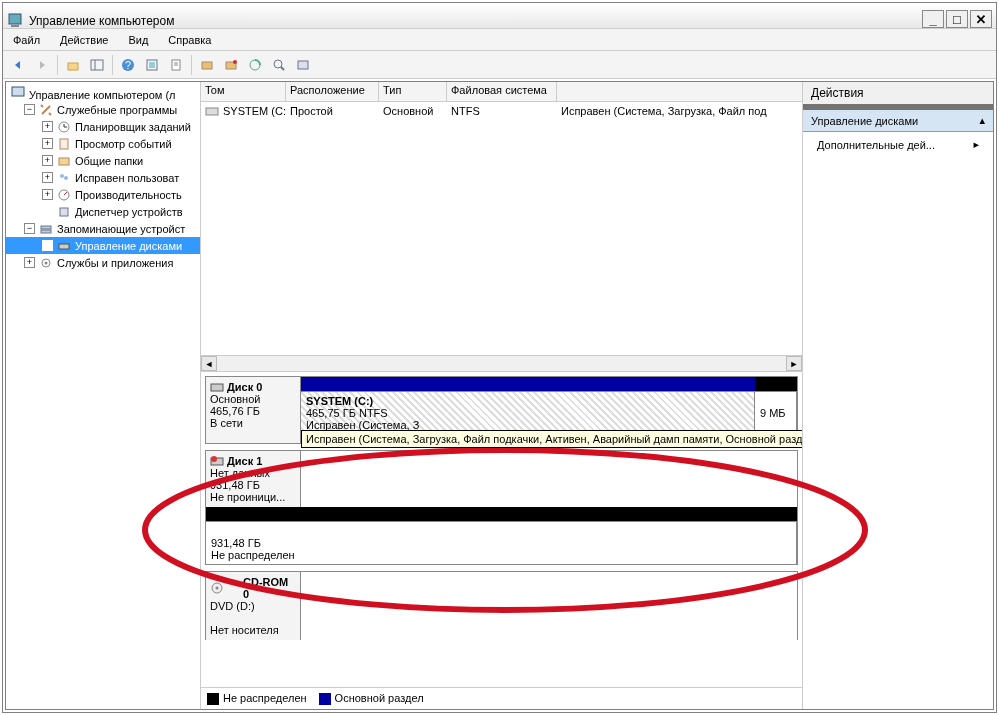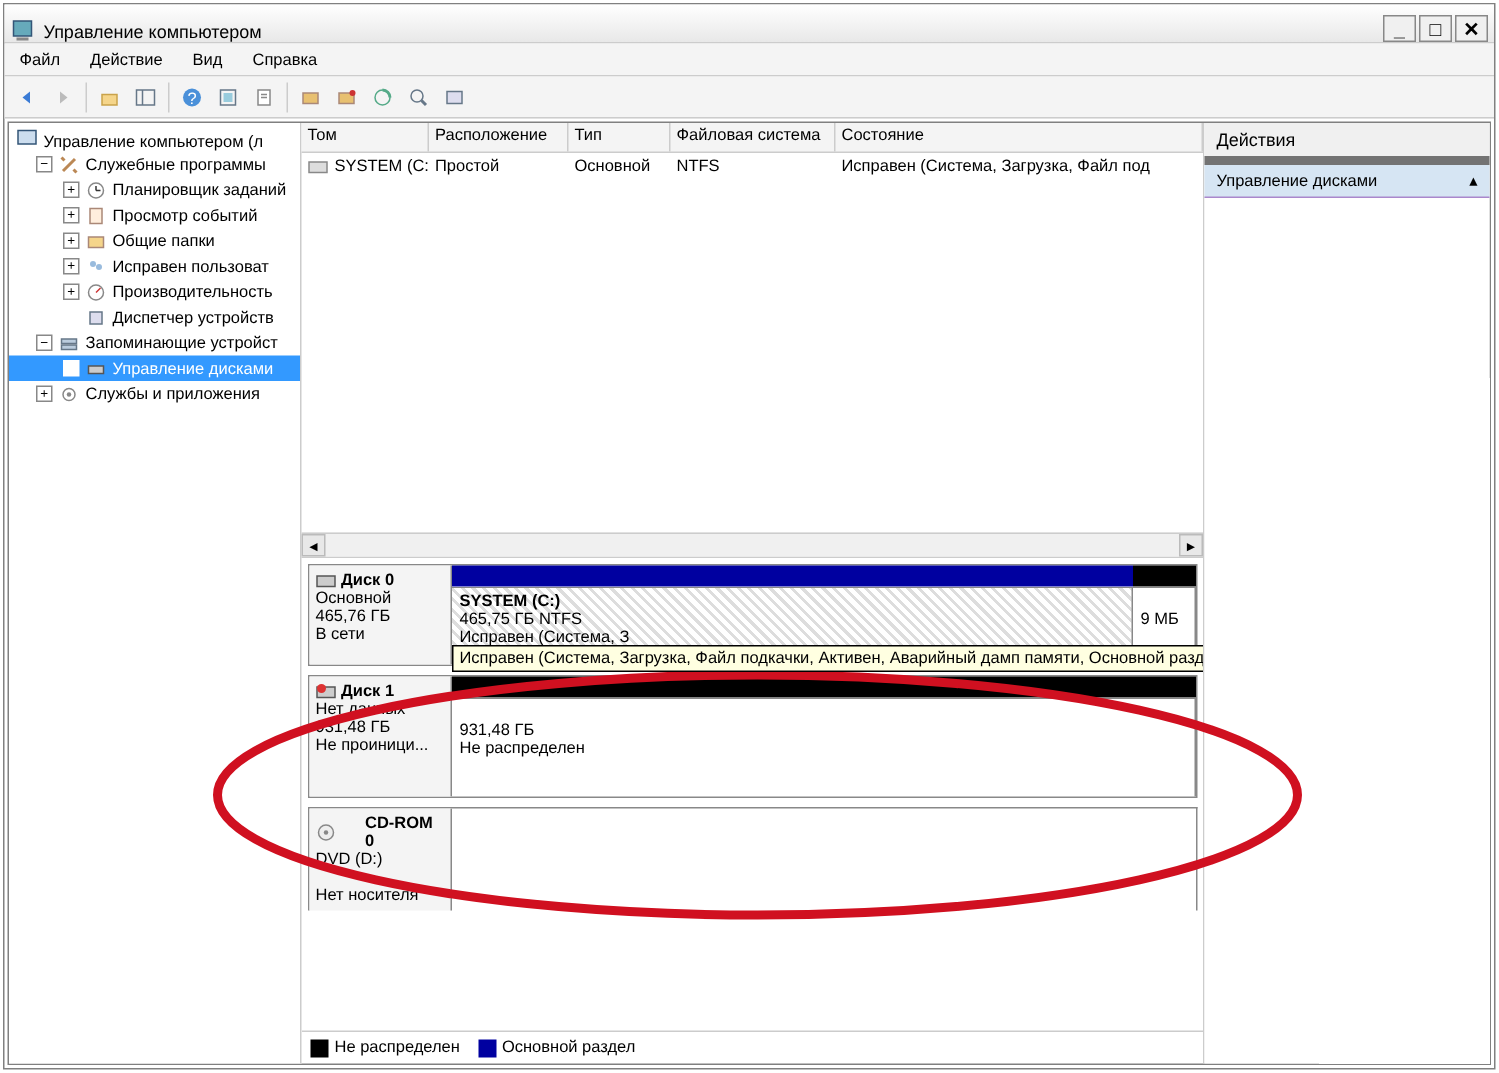--- a/index.html
+++ b/index.html
@@ -266,21 +266,20 @@
     </div>
 
     <div class="main">
 
       <div class="voltable">
         <div class="vthead">
           <div class="vth" style="width:85px">Том</div>
           <div class="vth" style="width:93px">Расположение</div>
           <div class="vth" style="width:68px">Тип</div>
           <div class="vth" style="width:110px">Файловая система</div>
-          <div class="vth" style="flex:1">Состояние</div>
         </div>
         <div class="vtbody">
           <div class="vtrow">
             <div class="vtcell" style="width:85px;display:flex;align-items:center;">
               <span style="margin-right:4px;">
                   <svg width="14" height="12">
                     <rect x="1" y="3" width="12" height="7" fill="#ddd" stroke="#888"></rect>
                   </svg>
                 </span>
               <span>SYSTEM (C:)</span>
@@ -325,21 +324,21 @@
                 <span>Исправен (Система, З</span>
               </div>
               <div class="part" style="width:42px">
                 <br><span>9 МБ</span>
               </div>
               <div class="tooltip" style="left:0px; top:38px;">Исправен (Система, Загрузка, Файл подкачки, Активен, Аварийный дамп памяти, Основной раздел)</div>
             </div>
           </div>
         </div>
 
-        <div class="diskrow" style="min-height:82px;">
+        <div class="diskrow" style="min-height:82px;flex-direction:column;">
           <div class="diskinfo">
             <div style="display:flex;align-items:center;gap:3px;">
                 <span>
                   <svg width="14" height="12">
                     <rect x="1" y="3" width="12" height="7" fill="#ccc" stroke="#555"></rect>
                     <circle cx="4" cy="4" r="3" fill="#d33"></circle>
                   </svg>
                 </span>
                 <b>Диск 1</b>
               </div>
@@ -386,20 +385,24 @@
       </div>
 
     </div>
 
     <div class="actions">
       <div class="actionshead">Действия</div>
       <div class="actionsection">
         <span>Управление дисками</span>
         <span>▴</span>
       </div>
+      <div class="actionitem">
+        <span>Дополнительные дей...</span>
+        <span>▸</span>
+      </div>
     </div>
 
   </div>
 </div>
 
 <svg class="redcircle" style="left:130px; top:430px;" width="750" height="210">
   <ellipse cx="375" cy="100" rx="360" ry="80" fill="none" stroke="#d01020" stroke-width="6"></ellipse>
 </svg>
 
 </body></html>

